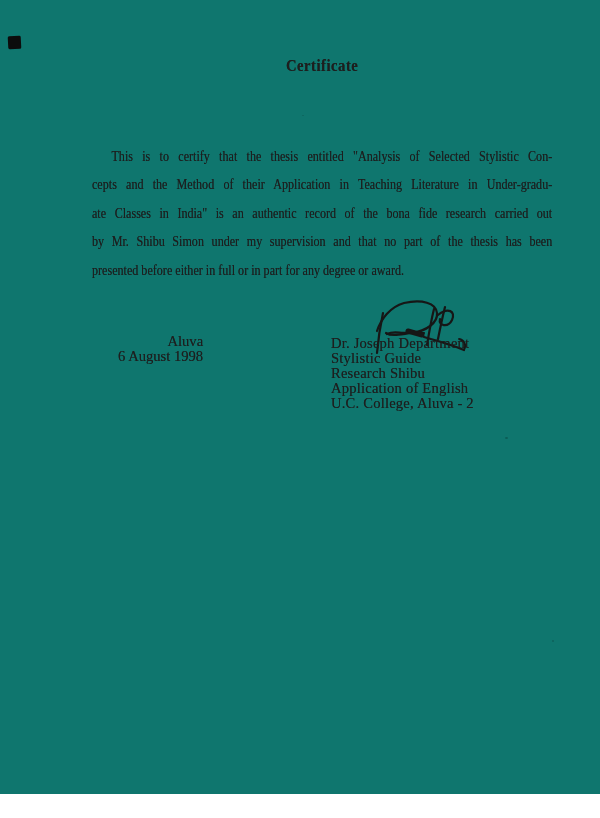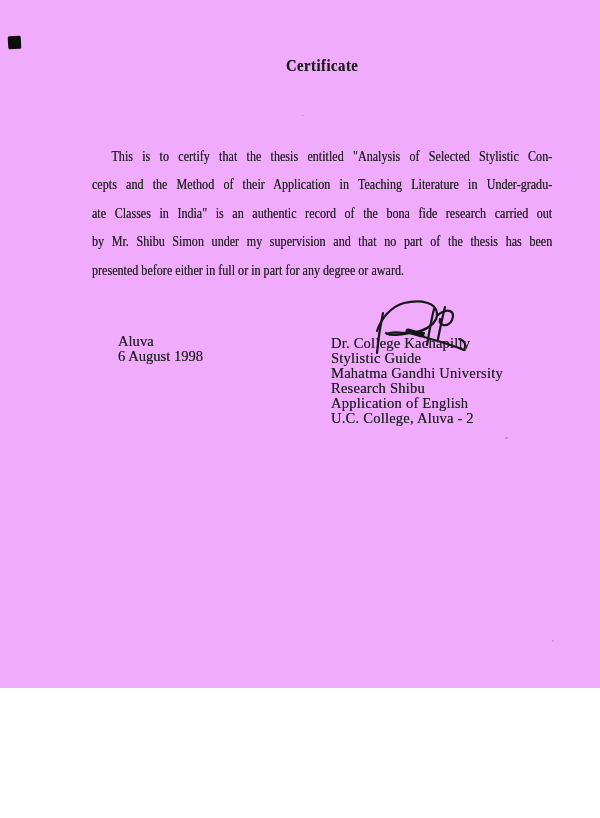--- a/index.html
+++ b/index.html
@@ -1,20 +1,20 @@
 <!DOCTYPE html>
 <html><head>
 <meta charset="utf-8">
 <style>
   html, body { margin: 0; padding: 0; background: #ffffff; }
   .page {
     position: relative;
     width: 600px;
-    height: 688px;
-    background: #f0abfc;
+    height: 794px;
+    background: #0f766e;
     overflow: hidden;
     font-family: "Liberation Serif", serif;
     color: #1e1e1e;
     text-shadow: 0 0 0.4px rgba(25,25,25,0.65);
   }
 
   
   .corner-mark {
     position: absolute; left: 8px; top: 36px;
     width: 13px; height: 13px;
@@ -47,21 +47,21 @@
     height: 28.4px; line-height: 28.4px;
     text-align: justify; text-align-last: justify;
     overflow: hidden;
   }
   .body-line:first-child { text-indent: 23px; }
   .body-line:last-child { text-align-last: left; }
 
   
   .sig-left {
     position: absolute; left: 118px; top: 334px;
-    font-size: 14.6px; line-height: 15px;
+    font-size: 14.6px; line-height: 15px; text-align: right;
   }
   .sig-right {
     position: absolute; left: 331px; top: 336px;
     font-size: 14.6px; line-height: 15px;
     letter-spacing: 0.2px;
   }
 
   .signature-svg { position: absolute; left: 350px; top: 293px; }
 
   
@@ -113,23 +113,22 @@
       <path d="M58,38 L72,42" stroke-width="5"></path>
       <path d="M84,16 C81,28 79,40 77,52"></path>
       <path d="M95,14 C92,26 90,36 88,46"></path>
       <path d="M88,22 C98,14 106,18 102,27 C98,35 88,33 90,26"></path>
       <path d="M74,44 C88,48 102,52 114,57"></path>
       <path d="M114,57 C117,52 114,47 109,46" stroke-width="1.8"></path>
     </g>
   </svg>
 
   <div class="sig-right">
-    <div>Dr. College Kachapilly</div>
+    <div>Dr. Joseph Department</div>
     <div>Stylistic Guide</div>
-    <div>Mahatma Gandhi University</div>
     <div>Research Shibu</div>
     <div>Application of English</div>
     <div>U.C. College, Aluva - 2</div>
   </div>
 
   <div class="scan-line-a"></div>
   <div class="scan-line-b"></div>
 
 </div>
 

